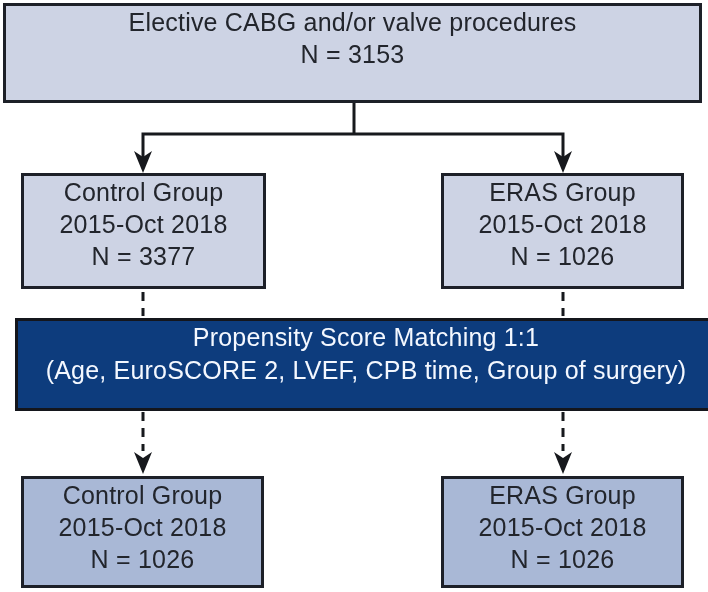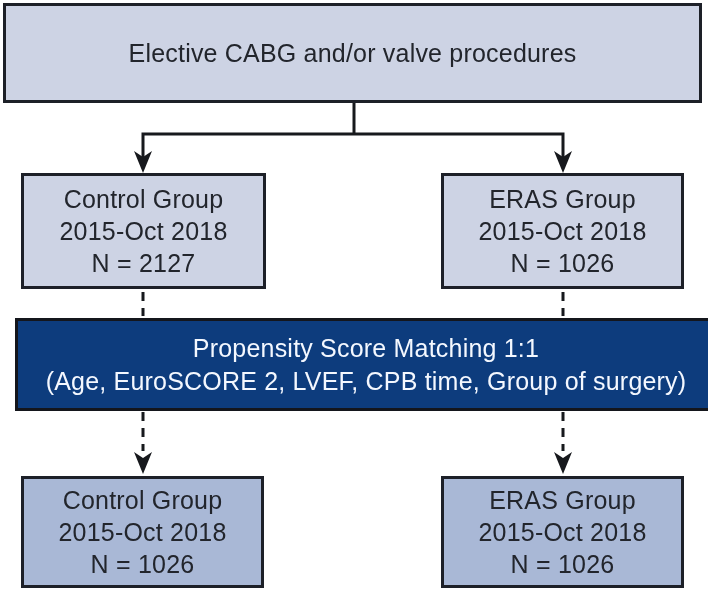--- a/index.html
+++ b/index.html
@@ -21,21 +21,20 @@
   }
   .fbox{
     position:absolute;
     box-sizing:border-box;
     border:3px solid var(--border);
     background:var(--box_light);
     color:var(--text);
     display:flex;
     flex-direction:column;
     align-items:center;
-    justify-content:center;
     text-align:center;
     font-size:25px;
     line-height:32px;
     letter-spacing:0.2px;
   }
   .fbox.medium{background:var(--box_medium);}
   .fbox.matching{
     background:var(--matching_bg);
     color:var(--matching_text);
     border-color:#14161c;
@@ -63,26 +62,27 @@
     <path class="dashed" d="M563,292 L563,316"></path>
 
     <path class="dashed" d="M143,412 L143,451"></path>
     <path class="dashed" d="M563,412 L563,451"></path>
     <polygon points="134,452 143,474 152,452 143,458"></polygon>
     <polygon points="554,452 563,474 572,452 563,458"></polygon>
   </svg>
 
   <div class="fbox" style="left:3px;top:3px;width:699px;height:100px;">
     <div>Elective CABG and/or valve procedures</div>
+    <div>N = 3153</div>
   </div>
 
   <div class="fbox" style="left:21px;top:173px;width:245px;height:116px;">
     <div>Control Group</div>
     <div>2015-Oct 2018</div>
-    <div>N = 2127</div>
+    <div>N = 3377</div>
   </div>
 
   <div class="fbox" style="left:441px;top:173px;width:243px;height:116px;">
     <div>ERAS Group</div>
     <div>2015-Oct 2018</div>
     <div>N = 1026</div>
   </div>
 
   <div class="fbox matching" style="left:15px;top:318px;width:702px;height:93px;">
     <div>Propensity Score Matching 1:1</div>

